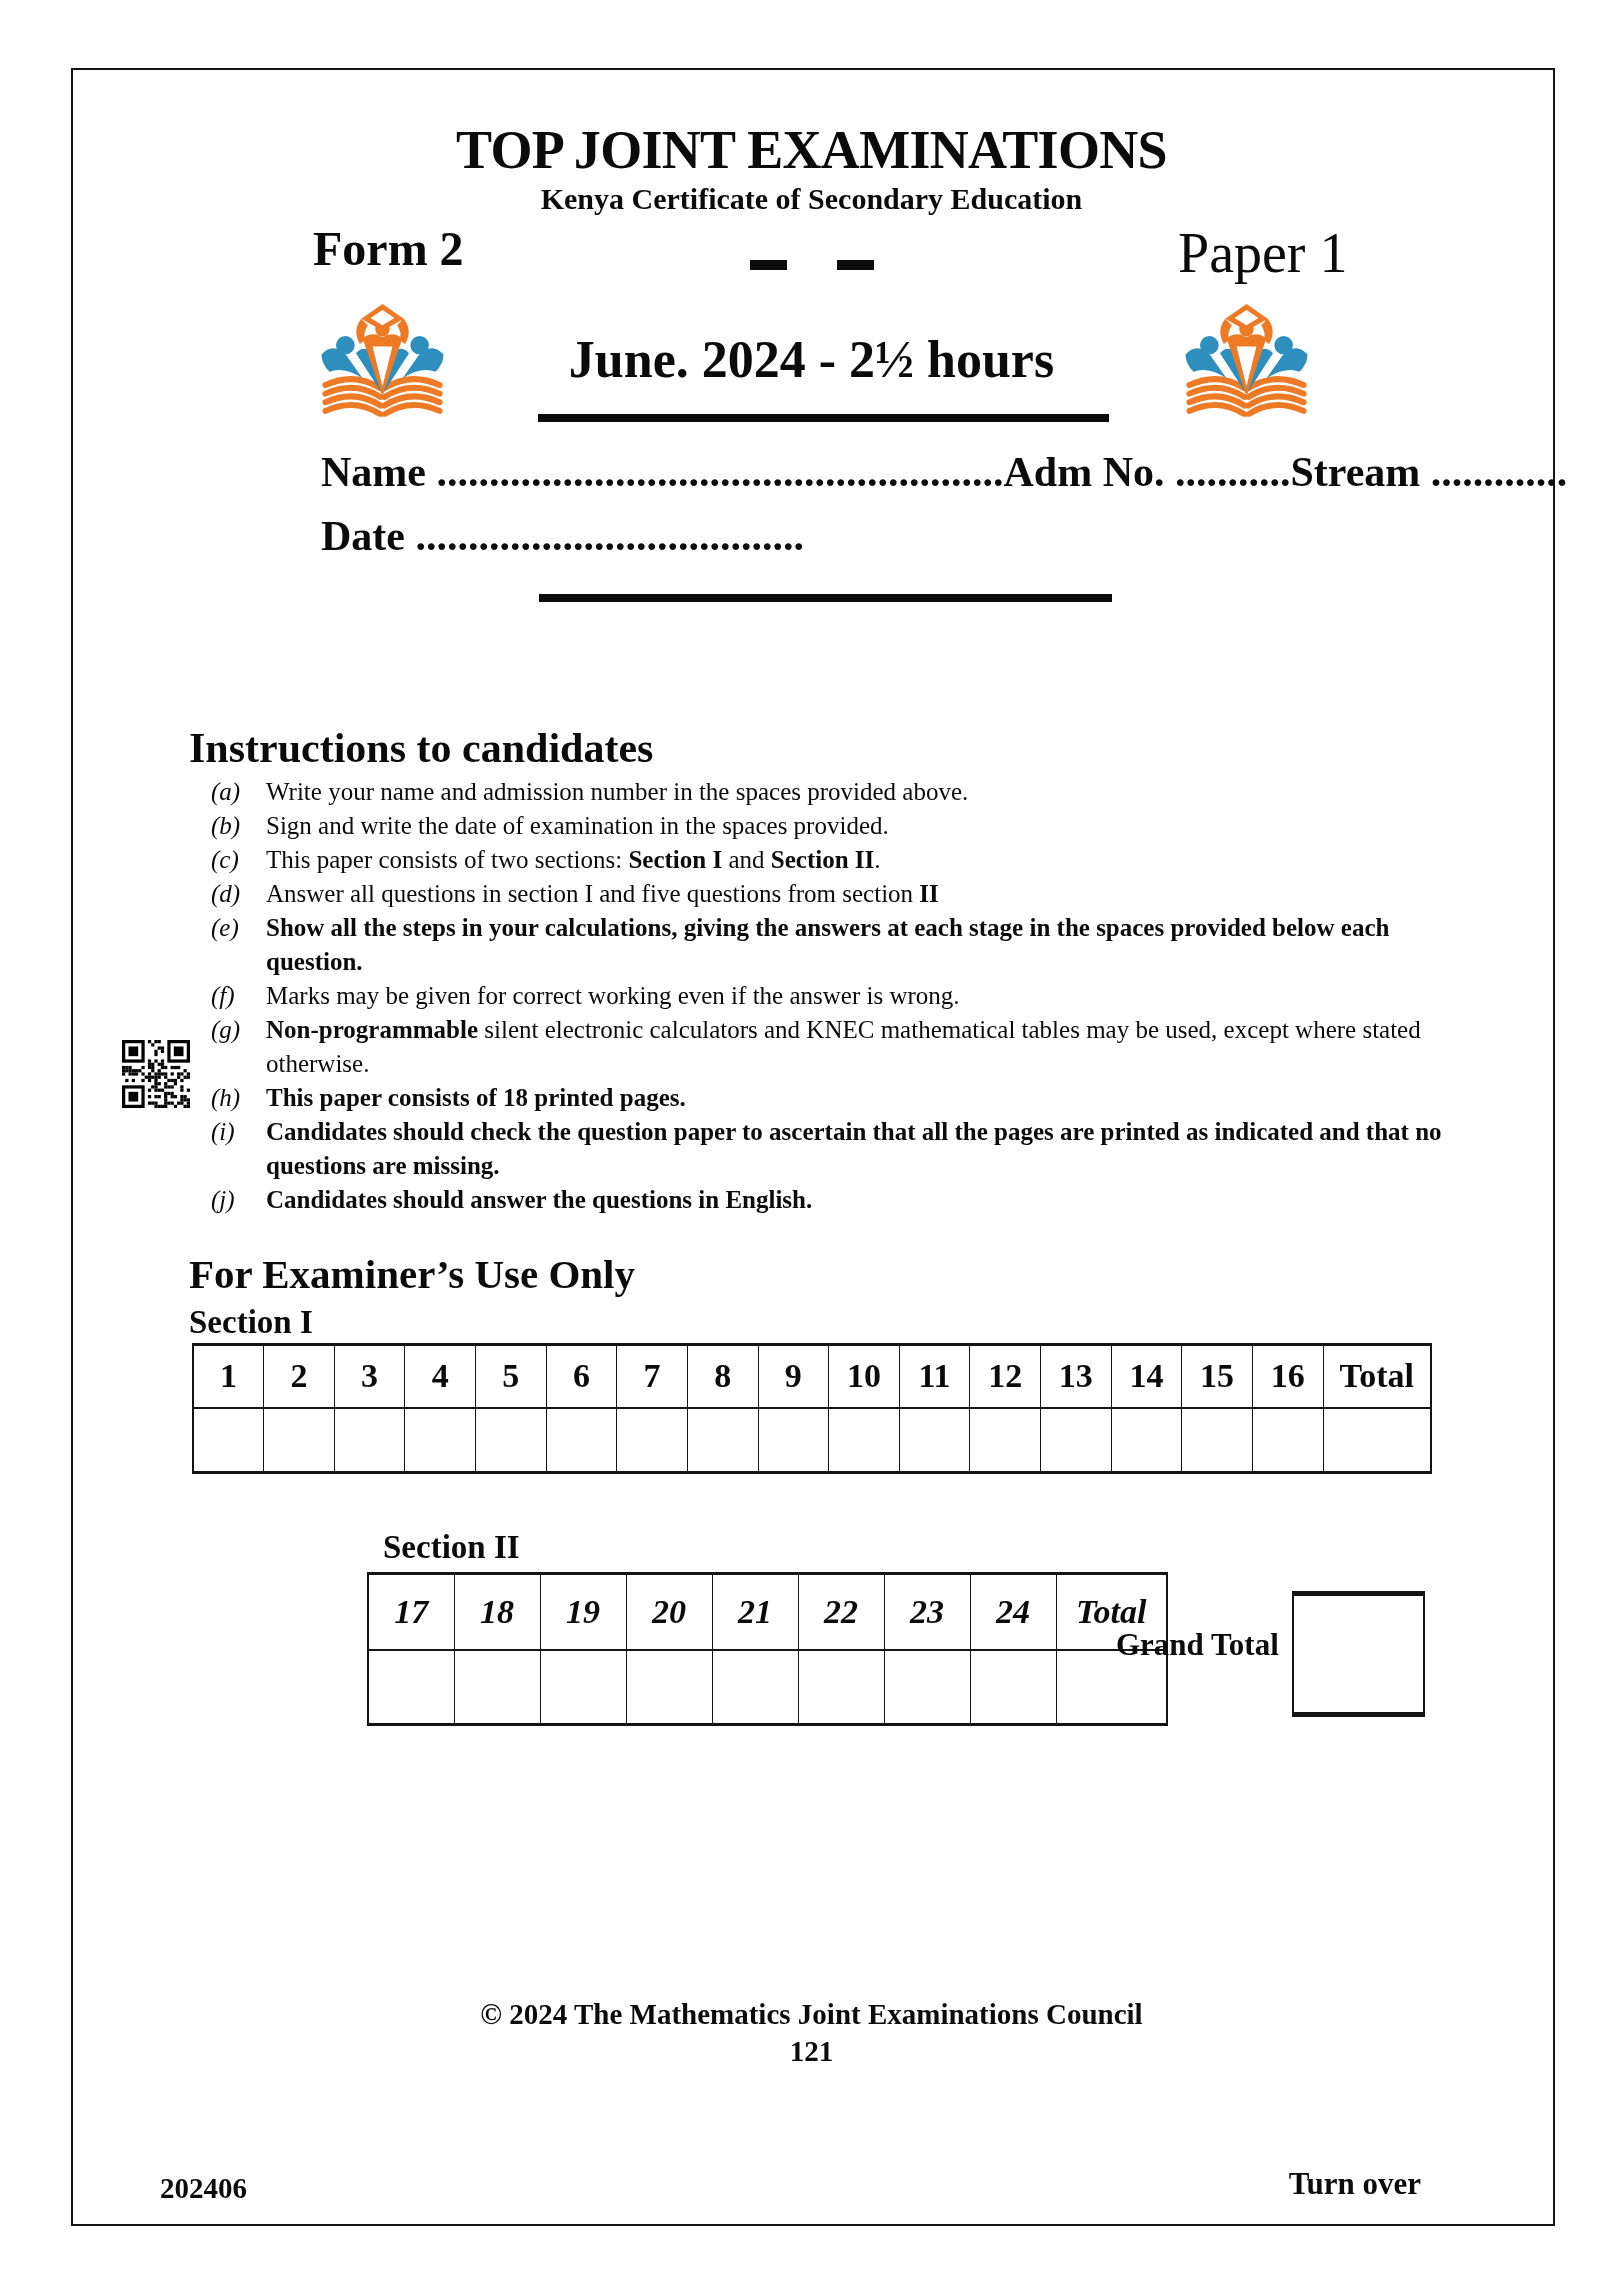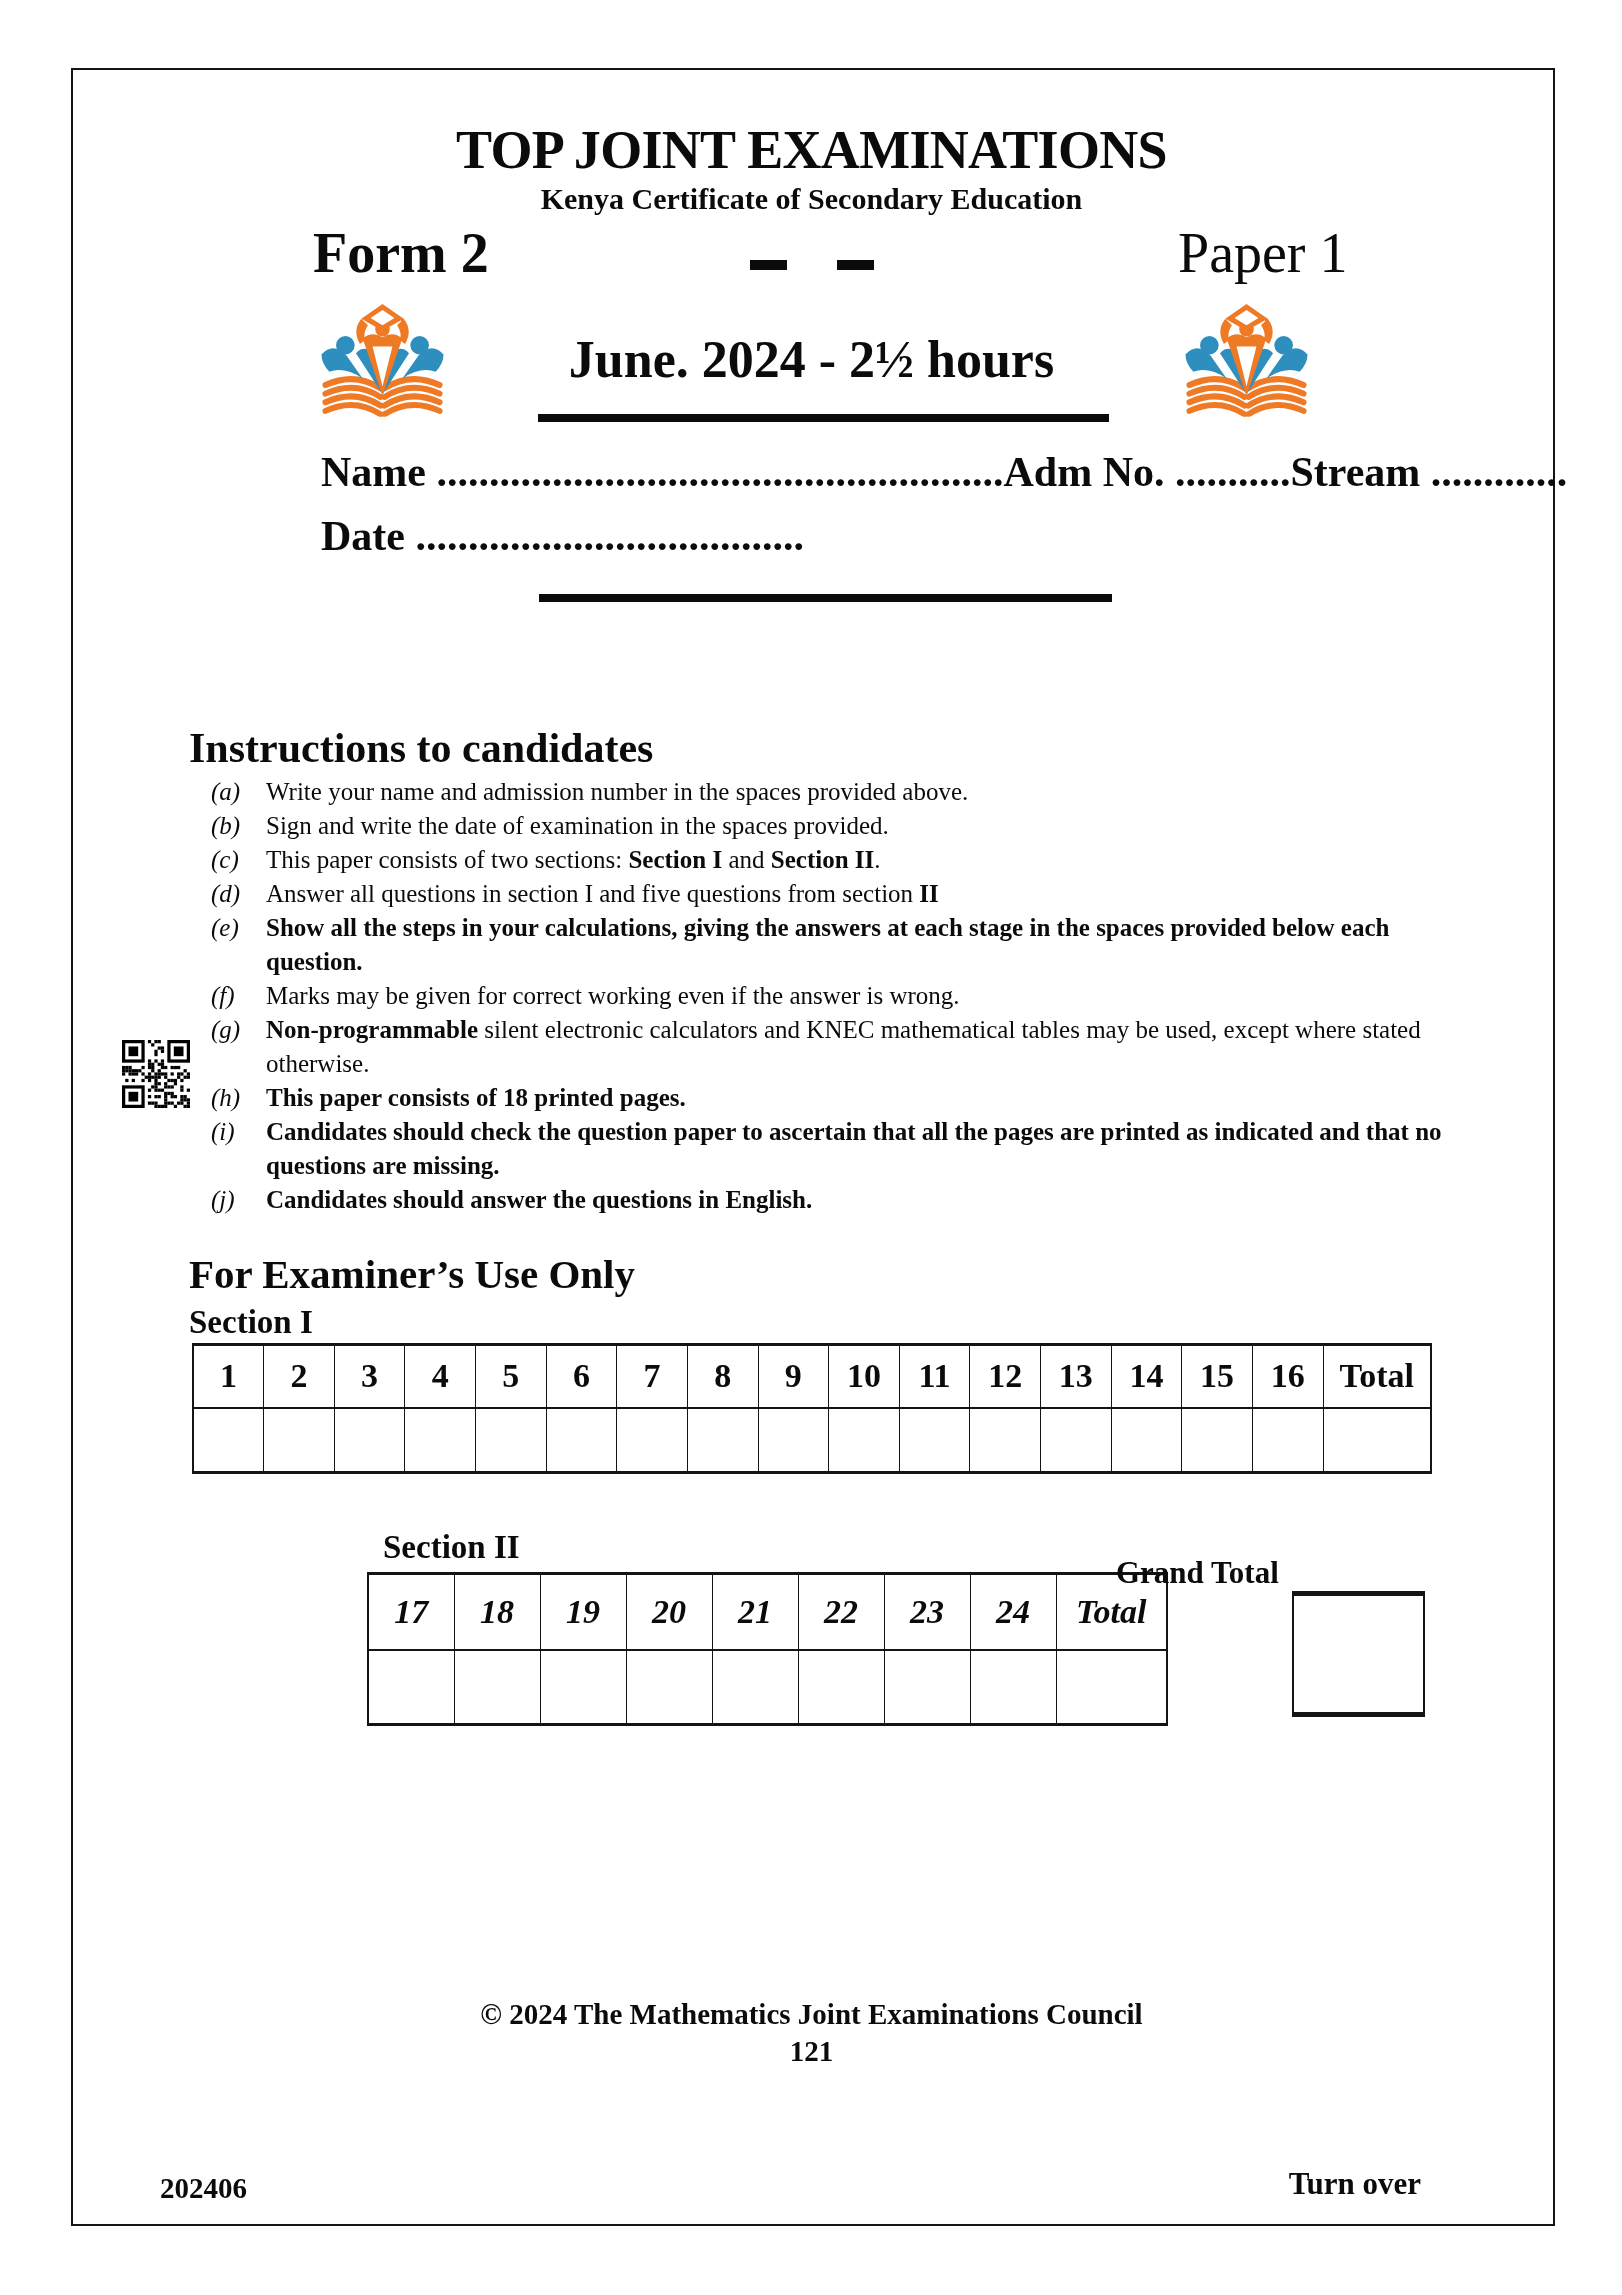--- a/index.html
+++ b/index.html
@@ -10,21 +10,21 @@
   }
   .abs{position:absolute;}
   .center-line{position:absolute;left:0;right:0;text-align:center;}
   .b{font-weight:bold;}
   .page-border{
     position:absolute;left:71px;top:68px;width:1484px;height:2158px;
     border:2.6px solid #141414;box-sizing:border-box;
   }
   .org-title{top:119px;font-size:54px;font-weight:bold;letter-spacing:-0.7px;}
   .org-subtitle{top:182px;font-size:30px;font-weight:bold;}
-  .form-label{left:313px;top:221px;font-size:56px;font-weight:bold;}
+  .form-label{left:313px;top:221px;font-size:48px;font-weight:bold;}
   .paper-label{left:1178px;top:221px;font-size:56px;font-weight:normal;}
   .subject-line{top:230px;font-size:55px;font-weight:bold;}
   .dash-bar{display:inline-block;width:37px;height:10.5px;background:#0b0b0b;vertical-align:0.18em;}
   .dash-left{margin-right:25px;}
   .dash-right{margin-left:25px;}
   .session-line{top:330px;font-size:52px;font-weight:bold;}
   .logo{position:absolute;width:139px;height:121px;}
   .logo-left{left:313px;top:296px;}
   .logo-right{left:1177px;top:296px;}
   .rule{position:absolute;background:#0b0b0b;height:7.9px;}
@@ -52,21 +52,21 @@
     font-size:34px;font-weight:bold;
   }
   table.score th,table.score td{border:1.3px solid #141414;text-align:center;vertical-align:middle;padding:0;}
   table.score thead th{border-bottom:2.6px solid #141414;}
   #section1-table{left:192px;top:1343px;width:1240px;}
   #section1-table thead tr{height:63px;}
   #section1-table tbody tr{height:65px;}
   #section2-table{left:367px;top:1572px;width:801px;font-style:italic;}
   #section2-table thead tr{height:76px;}
   #section2-table tbody tr{height:75px;}
-  .grand-label{left:1116px;top:1555px;font-size:31px;font-weight:bold;}
+  .grand-label{left:1116px;top:1627px;font-size:31px;font-weight:bold;}
   .grand-box{
     left:1292px;top:1591px;width:133px;height:126px;box-sizing:border-box;
     border:2.6px solid #141414;border-top:5.9px solid #141414;border-bottom:5.9px solid #141414;
     position:absolute;background:#fff;
   }
   .footer-copyright{top:1998px;font-size:29px;font-weight:bold;}
   .footer-page{top:2035px;font-size:29px;font-weight:bold;}
   .footer-code{left:160px;top:2172px;font-size:29px;font-weight:bold;}
   .footer-turnover{right:202px;top:2166px;font-size:31px;font-weight:bold;position:absolute;}
 </style>

